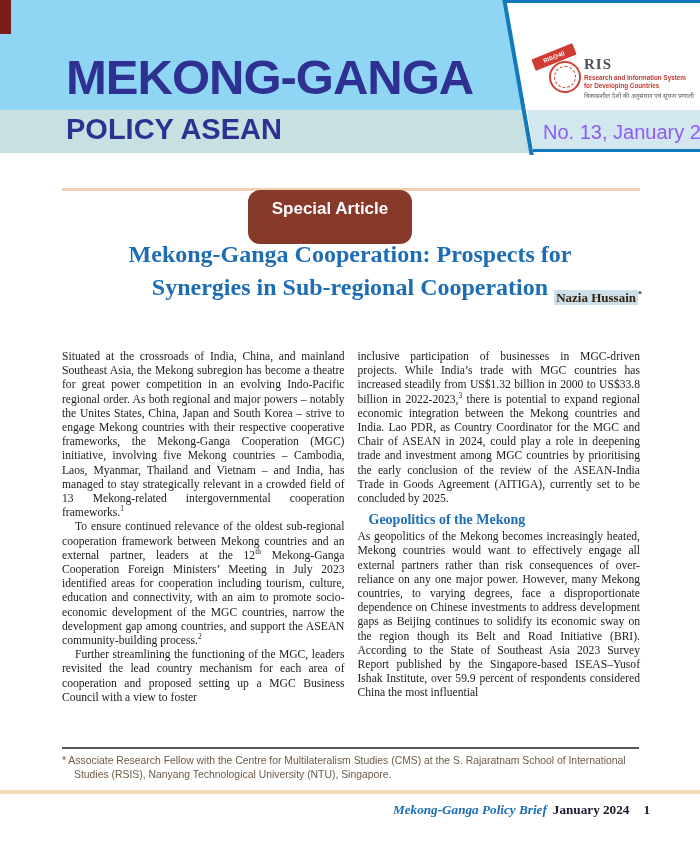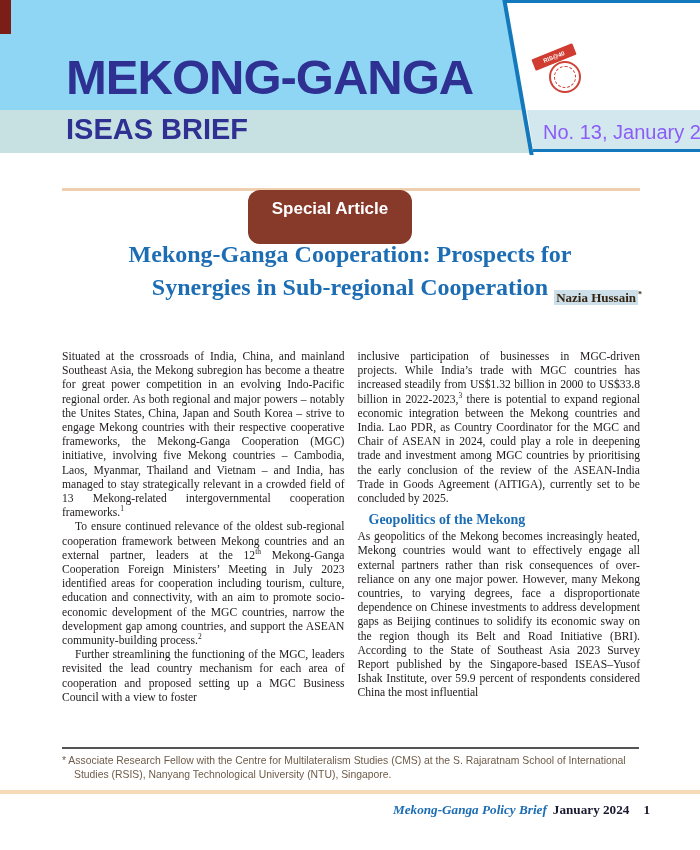--- a/index.html
+++ b/index.html
@@ -72,27 +72,35 @@
     <svg width="700" height="155">
       <polygon points="0,0 504,0 523,110 0,110" fill="#8ed6f4"></polygon>
       <polygon points="0,110 523,110 530,153 0,153" fill="#c7e1e2"></polygon>
       <polygon points="527,110 700,110 700,149 533,149" fill="#d3e8ee"></polygon>
       <line x1="505" y1="1.5" x2="700" y2="1.5" stroke="#1478bc" stroke-width="3"></line>
       <line x1="504" y1="-2" x2="532" y2="157" stroke="#1478bc" stroke-width="4"></line>
       <line x1="533" y1="150.5" x2="700" y2="150.5" stroke="#1478bc" stroke-width="3"></line>
       <rect x="0" y="0" width="11" height="34" fill="#7c1e18"></rect>
     </svg>
     <div class="h-title">MEKONG-GANGA</div>
-    <div class="h-sub">ISEAS BRIEF</div>
+    <div class="h-sub">POLICY ASEAN</div>
     <div class="issue">No. 13, January 2024</div>
 
     <div class="ribbon">RIS@40</div>
     <div class="seal">
         <div class="seal-inner"></div>
       </div>
+    <div class="logo-text">
+      <div class="ris-acronym">RIS</div>
+      <div class="ris-name">
+        <span>Research and Information System</span><br>
+        <span>for Developing Countries</span>
+      </div>
+      <div class="ris-hindi">विकासशील देशों की अनुसंधान एवं सूचना प्रणाली</div>
+    </div>
   </div>
 
   <div class="peach-rule"></div>
   <div class="badge">Special Article</div>
   <div class="article-title">
     <div>Mekong-Ganga Cooperation: Prospects for</div>
     <div>Synergies in Sub-regional Cooperation</div>
   </div>
   <div class="author"><span class="hl">Nazia Hussain</span><sup>*</sup></div>
 

